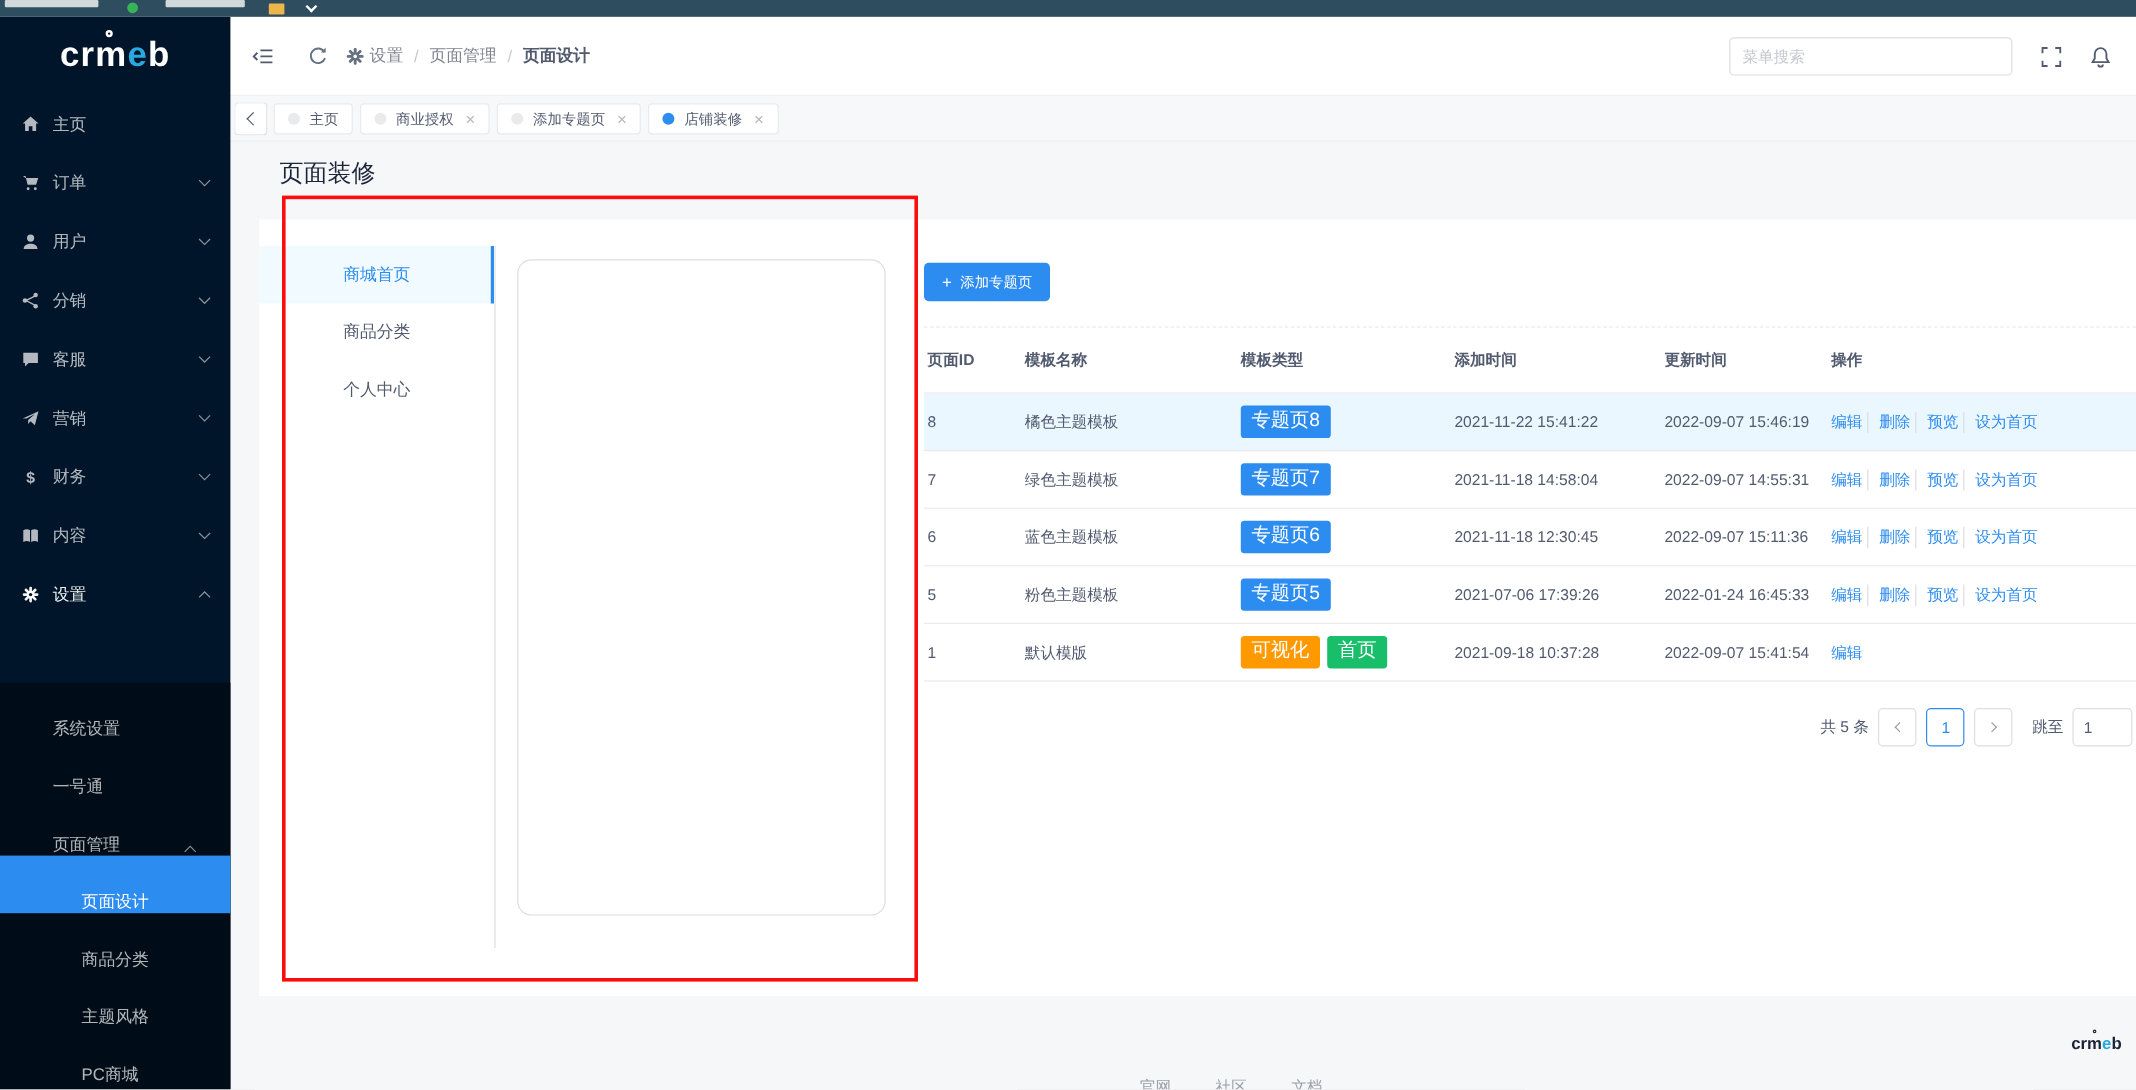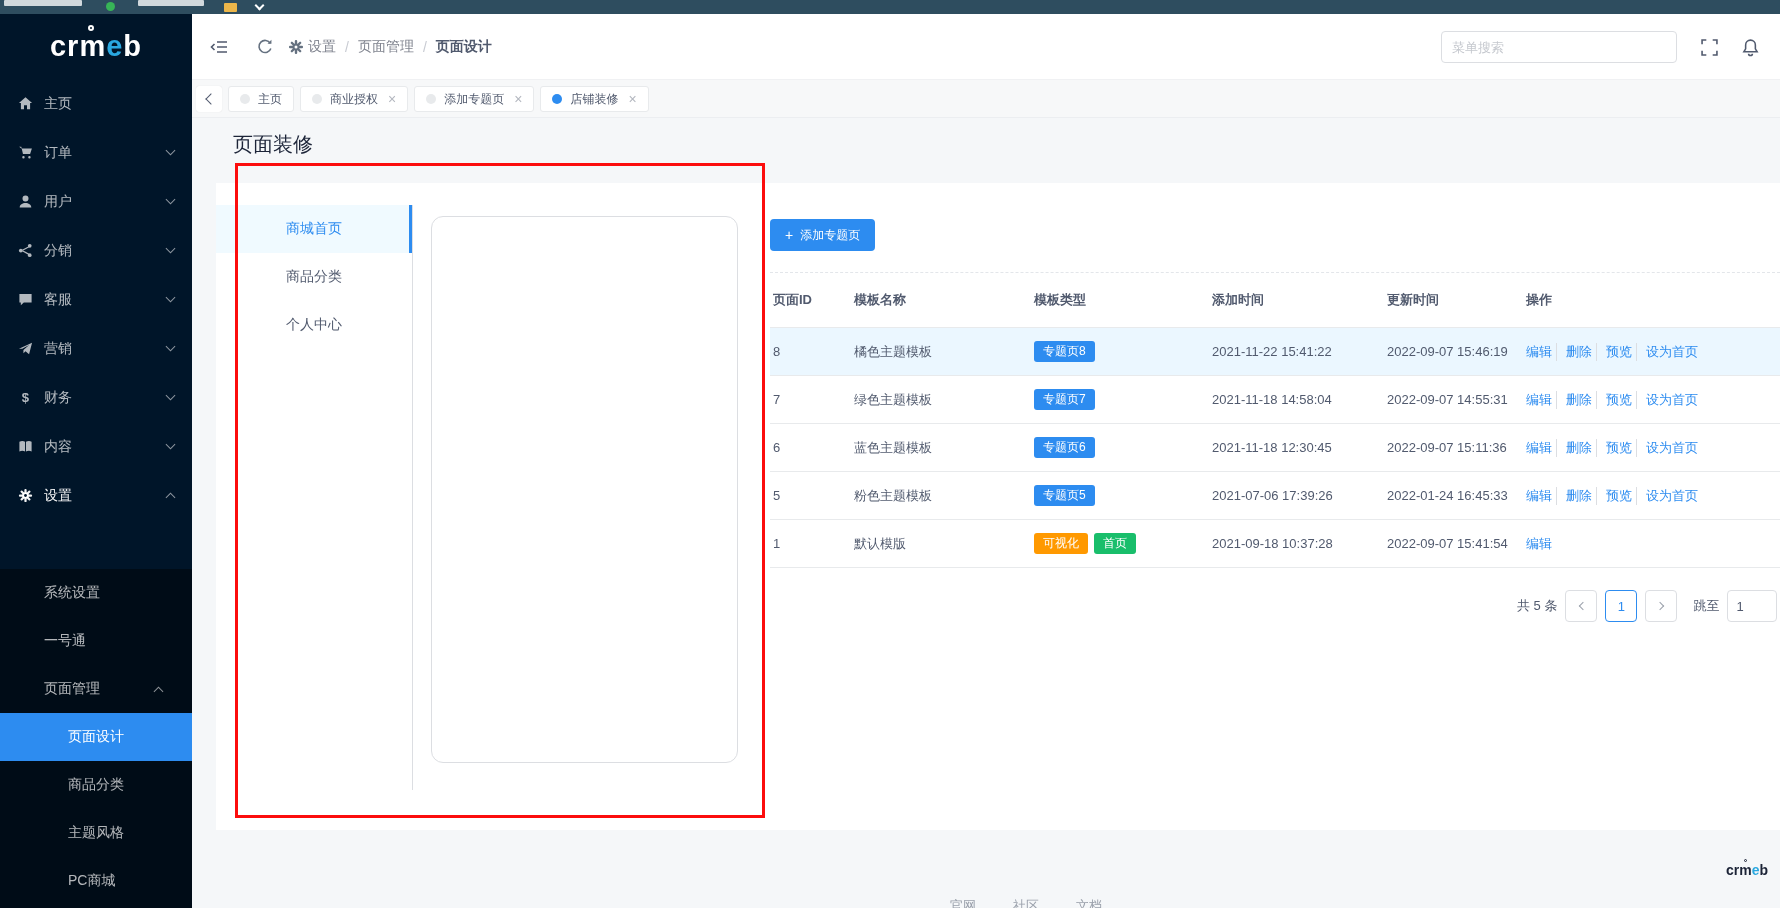--- a/index.html
+++ b/index.html
@@ -22,21 +22,21 @@
   .nav{position:absolute;top:65px;left:0;right:0}
   .nav-item{height:49px;display:flex;align-items:center;padding:0 18px 0 17px;color:rgba(255,255,255,.7);font-size:14px;cursor:pointer}
   .nav-item.open{color:rgba(255,255,255,.95)}
   .nicon{width:16px;height:16px;margin-right:11px;display:flex;align-items:center;justify-content:center;flex:none}
   .nicon svg{width:15px;height:15px;fill:currentColor}
   .chev{width:7px;height:7px;border-right:1.6px solid rgba(255,255,255,.55);border-bottom:1.6px solid rgba(255,255,255,.55);flex:none}
   .chev.down{transform:rotate(45deg);margin-top:-4px}
   .chev.up{transform:rotate(-135deg);margin-top:4px}
   .nav-item .chev,.sub-item .chev{margin-left:auto}
   .submenu{position:absolute;top:555px;left:0;right:0;bottom:0;background:#000c17}
-  .sub-item{height:48px;display:flex;align-items:center;padding:0 30px 0 44px;color:rgba(255,255,255,.7);font-size:14px;cursor:pointer}
+  .sub-item{height:48px;display:flex;align-items:flex-end;padding:0 30px 0 44px;color:rgba(255,255,255,.7);font-size:14px;cursor:pointer}
   .sub-item.lvl3{padding-left:68px}
   .sub-item.active{background:#2d8cf0;color:#fff}
 
   
   .hd{position:absolute;left:192px;top:14px;width:1588px;height:66px;background:#fff;border-bottom:1px solid #f0f1f3;z-index:5}
   .hd-ic{position:absolute;color:#515a6e;display:flex;align-items:center;justify-content:center;cursor:pointer}
   .hd-ic svg{stroke:currentColor;fill:none}
   .crumbs{position:absolute;left:116px;top:0;height:66px;display:flex;align-items:center;font-size:14px}
   .crumb{color:#80848f}
   .crumb.last{color:#515a6e;font-weight:bold}
@@ -63,21 +63,21 @@
   .dm-item.active{background:#f0faff;color:#2d8cf0;box-shadow:inset -3px 0 0 #2d8cf0}
   .phone{position:absolute;left:215px;top:33px;width:307px;height:547px;border:1px solid #dcdee2;border-radius:12px;background:#fff}
 
   .add-btn{position:absolute;left:554px;top:36px;height:32px;padding:0 15px;background:#2d8cf0;color:#fff;font-size:12px;border:none;border-radius:4px;display:flex;align-items:center;gap:7px;cursor:pointer}
   .add-btn .plus{font-size:14px;line-height:1}
 
   .table{position:absolute;left:554px;top:89px;width:1010px}
   .t-row{display:grid;grid-template-columns:81px 180px 178px 175px 139px 1fr;align-items:center;height:48px;border-bottom:1px solid #e8eaec;font-size:13px;color:#515a6e;padding-left:3px}
   .t-row.head{height:56px;font-weight:bold;border-top:1px dashed #e3e6ea}
   .t-row.hl{background:#ebf7ff}
-  .badge{display:inline-block;padding:3px 9px;border-radius:3px;color:#fff;font-size:12px;line-height:1.3}
+  .badge{display:inline-block;padding:3px 9px;border-radius:3px;color:#fff;font-size:16px;line-height:1.3}
   .b-blue{background:#2d8cf0}.b-orange{background:#ff9900}.b-green{background:#19be6b}
   .badges{display:flex;gap:6px}
   .ops{display:flex;align-items:center}
   .op{color:#2d8cf0;cursor:pointer;white-space:nowrap}
   .op + .op{margin-left:4px;padding-left:9px;border-left:1px solid #dcdee2}
 
   .pagination{position:absolute;left:1301px;top:407px;height:32px;display:flex;align-items:center;gap:8px;font-size:13px;color:#515a6e}
   .pg-btn{width:32px;height:32px;background:#fff;border:1px solid #dcdee2;border-radius:4px;display:flex;align-items:center;justify-content:center;cursor:pointer;font-size:13px}
   .pg-btn.cur{border-color:#2d8cf0;color:#2d8cf0}
   .pchev{width:6px;height:6px;border-right:1.5px solid #9aa0ab;border-bottom:1.5px solid #9aa0ab}

